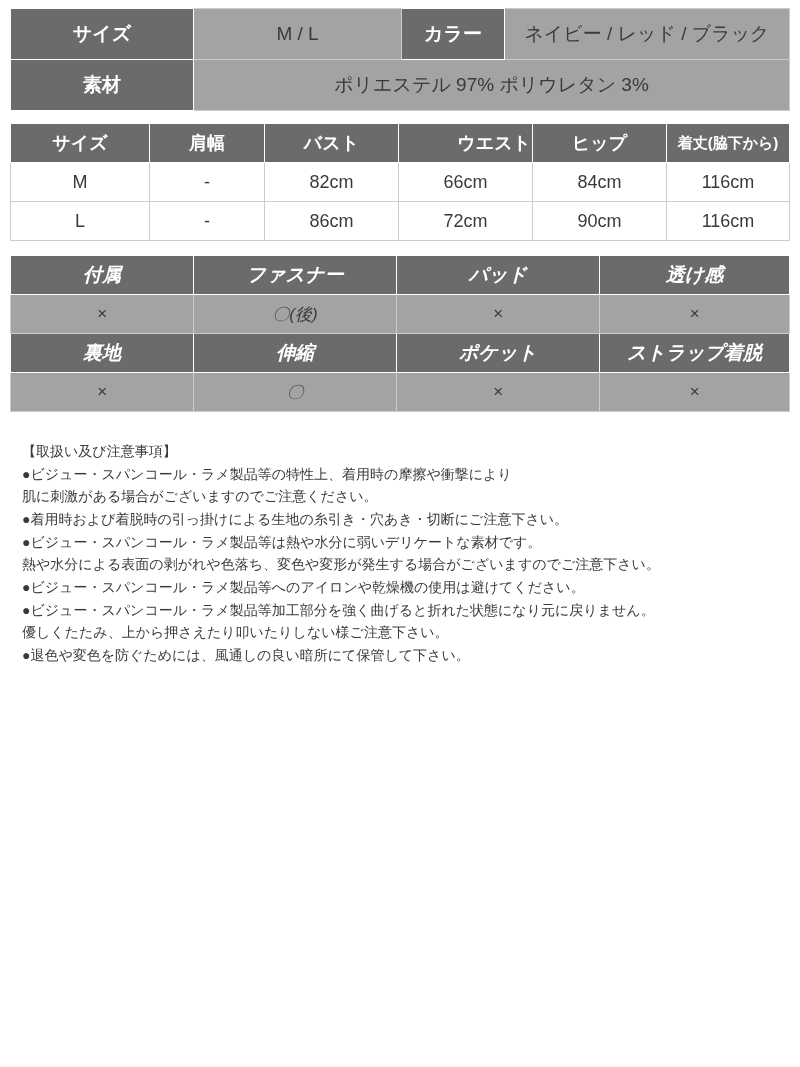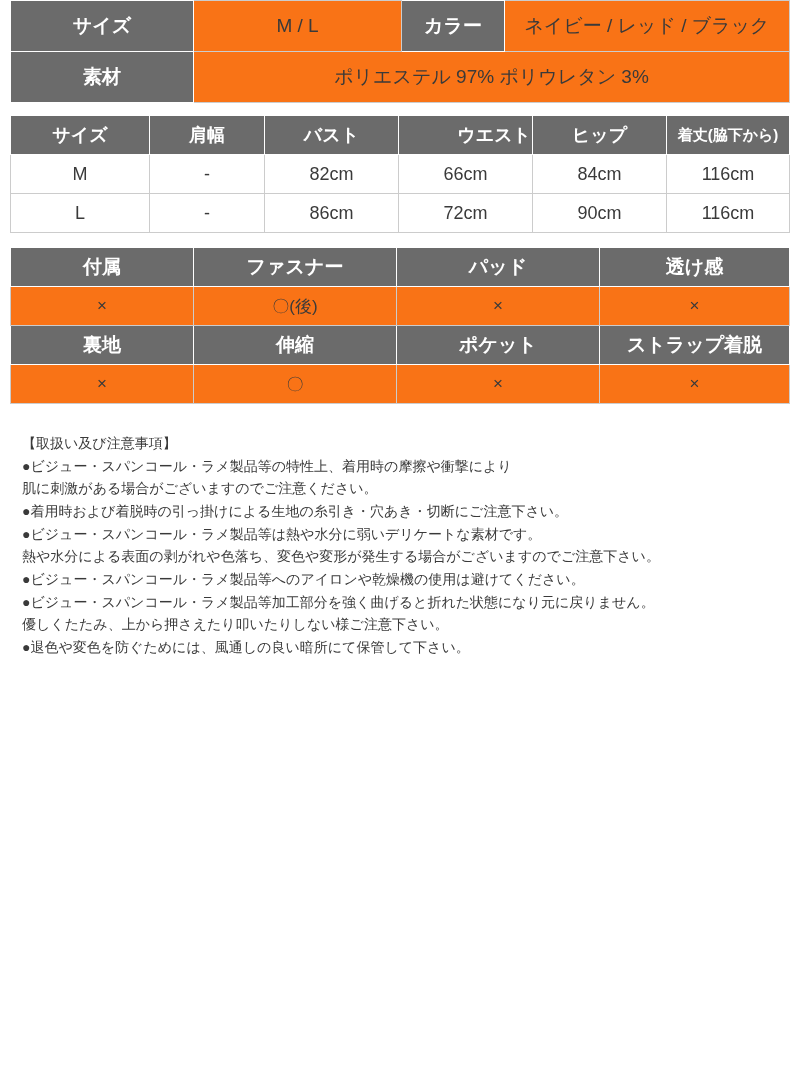--- a/index.html
+++ b/index.html
@@ -12,40 +12,40 @@
     height: 1067px;
     font-family: "Liberation Sans", "DejaVu Sans", sans-serif;
     color: #333333;
     -webkit-font-smoothing: antialiased;
   }
   .page {
     width: 800px;
     height: 1067px;
     position: relative;
     box-sizing: border-box;
-    padding: 0 10px 0 10px;
+    padding: 8px 10px 0 10px;
   }
   table {
     border-collapse: collapse;
     width: 780px;
     table-layout: fixed;
   }
   td, th {
     border: 1px solid #ffffff;
     text-align: center;
     vertical-align: middle;
     font-weight: normal;
   }
   .hdr {
     background: #6b6b6b;
     color: #ffffff;
     font-weight: bold;
   }
   .val {
-    background: #f97316;
+    background: #a3a3a3;
     color: #3a3a3a;
     border: 1px solid #cccccc;
   }
 
   
   .spec-table td {
     height: 48px;
     font-size: 19px;
   }
   .spec-table .hdr {
@@ -74,20 +74,21 @@
     border: 1px solid #cccccc;
   }
 
   
   .feat-table {
     margin-top: 14px;
   }
   .feat-table td {
     height: 36px;
     font-size: 18px;
+    font-style: italic;
   }
   .feat-table td.hdr {
     font-size: 19px;
     font-weight: bold;
   }
   .feat-table td.val {
     font-size: 17px;
   }
 
   

